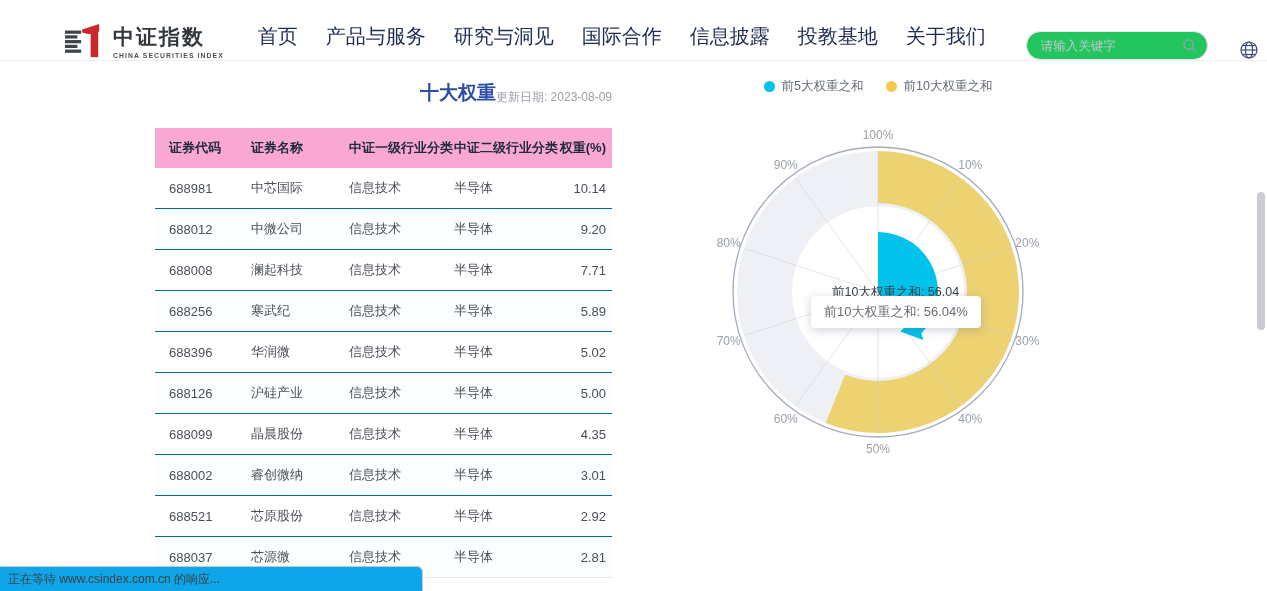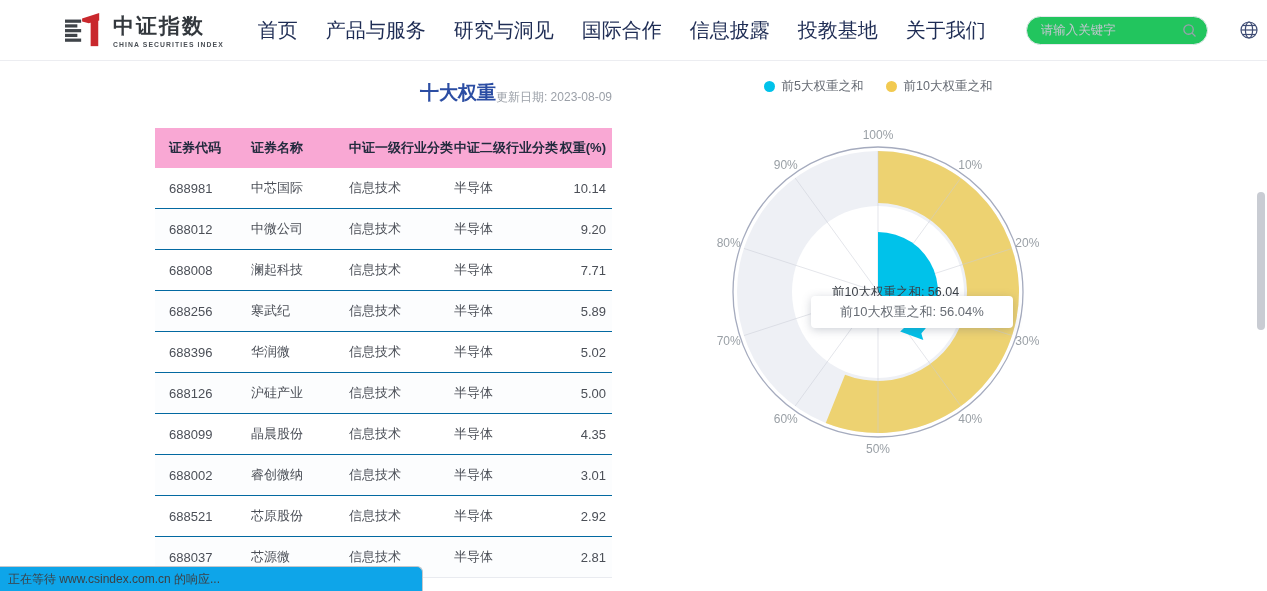--- a/index.html
+++ b/index.html
@@ -3,21 +3,21 @@
 <meta charset="utf-8">
 <style>
   * { margin:0; padding:0; box-sizing:border-box; }
   html,body { width:1267px; height:591px; overflow:hidden; background:#fff;
     font-family:"Liberation Sans","DejaVu Sans",sans-serif; }
   .page { position:relative; width:1267px; height:591px; background:#fff; }
 
   
   .site-header { position:absolute; top:0; left:0; width:100%; height:61px;
     background:#fff; border-bottom:1px solid #ecedf1;
-    display:flex; align-items:center; padding-left:63px; }
+    display:flex; align-items:flex-end; padding-left:63px; }
   .logo { display:flex; align-items:center; gap:8px; }
   .logo-text-zh { font-size:21px; font-weight:bold; color:#33383d; letter-spacing:2px; }
   .logo-text-en { font-size:6.8px; color:#4a4f55; letter-spacing:1.1px; font-weight:bold; margin-top:1px; }
   .main-nav { display:flex; margin-left:20px; }
   .main-nav a { display:block; padding:10px 14px; font-size:20px;
     color:var(--nav-navy,#1e2c54); text-decoration:none; cursor:pointer; white-space:nowrap; }
   .search-box { position:relative; margin-left:26px; width:182px; height:29px; }
   .search-box input { width:100%; height:100%; border:1px solid #e7e8ee; border-radius:15px;
     padding:0 32px 0 14px; font-size:12.5px; color:#333; outline:none; background:#22c55e; }
   .search-box input::placeholder { color:#c3c6cf; }
@@ -42,21 +42,21 @@
   
   .chart-legend { position:absolute; left:688px; top:78px; width:380px;
     display:flex; justify-content:center; gap:22px; }
   .legend-item { display:flex; align-items:center; gap:7px; cursor:pointer; }
   .legend-dot { width:11px; height:11px; border-radius:50%; }
   .legend-label { font-size:12.5px; color:#666b74; }
   .chart-svg { position:absolute; left:688px; top:112px; }
   .chart-center-label { position:absolute; left:832px; top:284px; z-index:4;
     font-size:12.5px; color:#3a3f46; white-space:nowrap; }
   .chart-tooltip { position:absolute; left:811px; top:296px; z-index:5;
-    background:#fff; border-radius:4px; padding:7px 29px; font-size:13px; color:#676c74;
+    background:#fff; border-radius:4px; padding:7px 13px; font-size:13px; color:#676c74;
     box-shadow:0 2px 10px rgba(80,90,110,.28); white-space:nowrap; }
 
   
   .status-bubble { position:absolute; left:0; bottom:0; height:25px; min-width:423px;
     background:#0ea5e9; border-top:1px solid #c6c7cb; border-right:1px solid #c6c7cb;
     border-top-right-radius:6px; font-size:12px; color:#3d4045; line-height:24px;
     padding:0 12px 0 8px; }
   .scrollbar-thumb { position:absolute; right:2px; top:192px; width:8px; height:138px;
     background:#c9ccd3; border-radius:4px; cursor:pointer; }
 </style>

